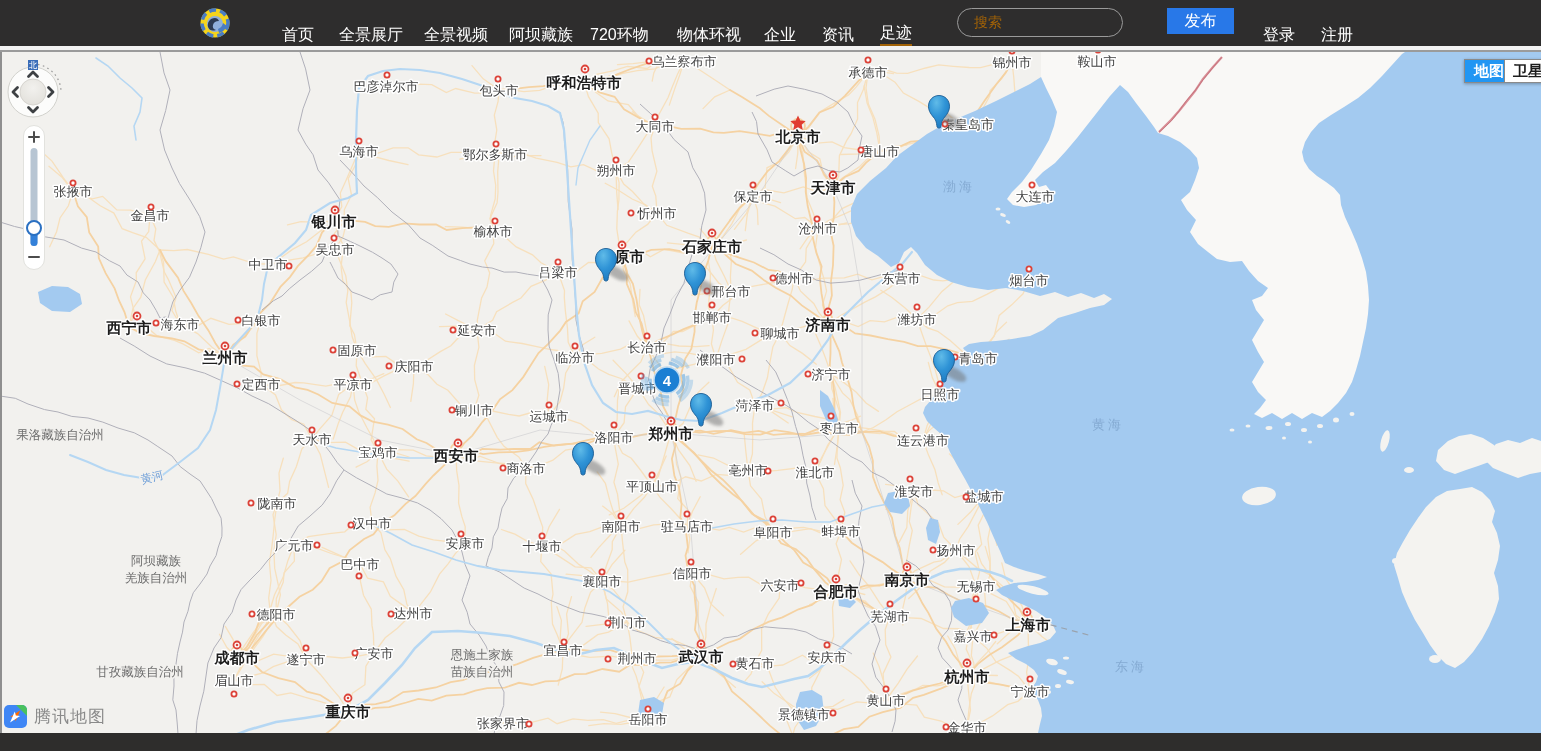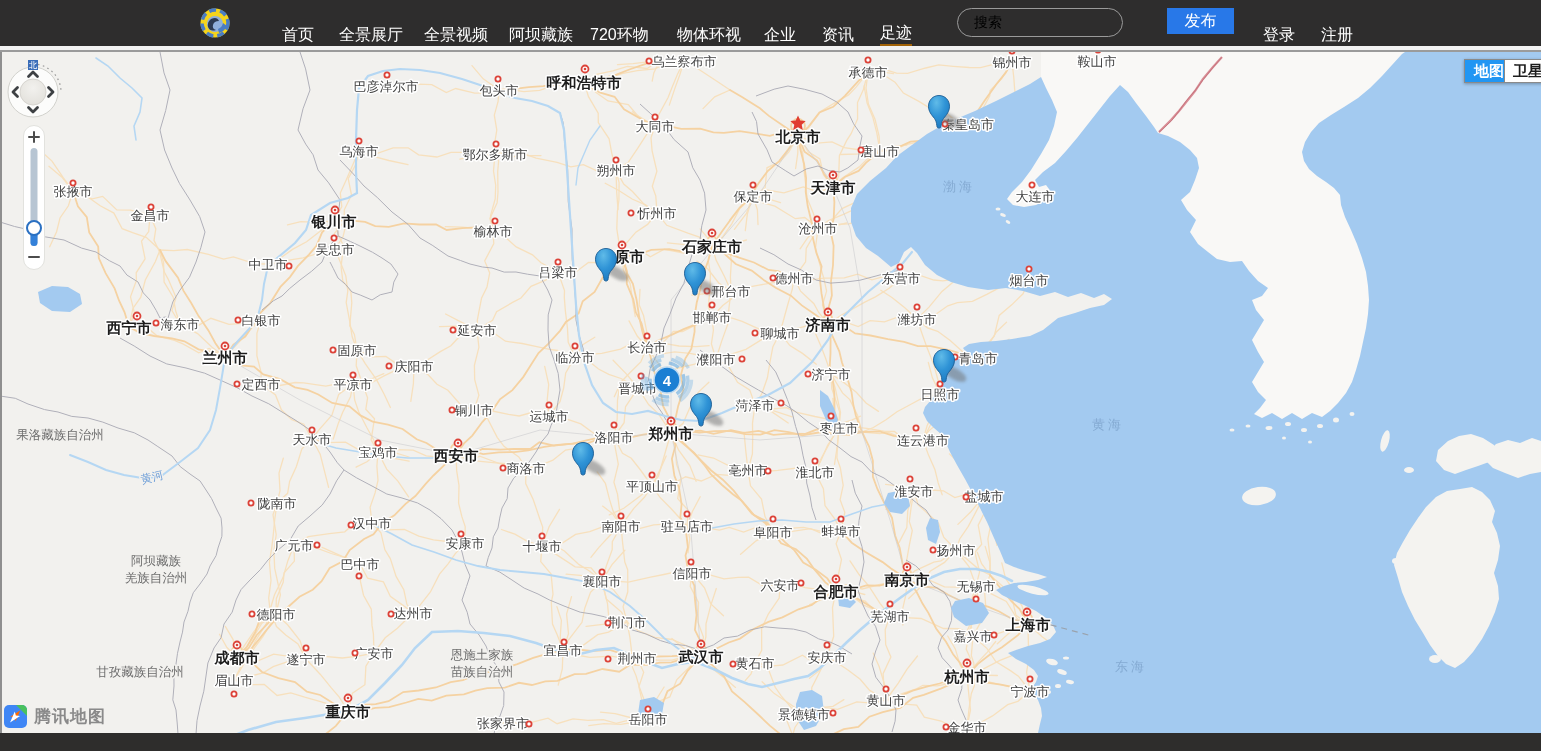--- a/index.html
+++ b/index.html
@@ -4,26 +4,26 @@
 *{margin:0;padding:0;box-sizing:border-box}
 html,body{width:1541px;height:751px;overflow:hidden;font-family:"Liberation Sans",sans-serif;background:#f2f1ee}
 #bar{position:absolute;left:0;top:0;width:1541px;height:46px;background:#2e2d2d;z-index:30}
 #gap{position:absolute;left:0;top:46px;width:1541px;height:4px;background:#f2f2f2;z-index:30}
 #frame{position:absolute;left:0;top:50px;width:1541px;height:2px;background:#9b9b9b;z-index:30}
 #lborder{position:absolute;left:0;top:52px;width:2px;height:681px;background:#8f8f8f;z-index:29}
 #footer{position:absolute;left:0;top:733px;width:1541px;height:18px;background:#2e2d2c;z-index:30}
 .nav{position:absolute;top:0;height:46px;display:flex;align-items:flex-end;color:#fff;font-size:16px;z-index:31;white-space:nowrap}
 .nav span{display:block;text-align:center}
 #logo{position:absolute;left:199px;top:7px;width:32px;height:32px;z-index:31}
-#srch{position:absolute;left:957px;top:8px;width:166px;height:29px;border:1px solid #9a9a9a;border-radius:15px;background:transparent;z-index:31;color:#000000;font-size:14px;line-height:27px;padding-left:16px}
+#srch{position:absolute;left:957px;top:8px;width:166px;height:29px;border:1px solid #9a9a9a;border-radius:15px;background:transparent;z-index:31;color:#a16207;font-size:14px;line-height:27px;padding-left:16px}
 #fabu{position:absolute;left:1167px;top:8px;width:67px;height:26px;background:#2878e8;border-radius:0;color:#fff;font-size:16px;text-align:center;line-height:26px;z-index:31}
 #mtoggle{position:absolute;left:1464px;top:59px;height:24px;display:flex;z-index:25;font-size:15px;font-weight:700;box-shadow:0 1px 3px rgba(0,0,0,.3)}
 #mtoggle div{width:40px;text-align:right;line-height:22px;border:1px solid #8a8a8a}
 #attr{position:absolute;left:4px;top:703px;height:26px;display:flex;align-items:center;z-index:25}
-#attr .t1{color:#8a8a8a;font-size:17px;font-weight:700;letter-spacing:1px;margin-left:7px}
+#attr .t1{color:#8a8a8a;font-size:17px;font-weight:400;letter-spacing:1px;margin-left:7px}
 #attr .t2{color:#3c3c3c;font-size:13px;margin-left:9px}
 .ctl{position:absolute;z-index:24}
 </style></head>
 <body>
 <div id="bar"></div>
 <div id="gap"></div>
 <div id="frame"></div>
 <div id="lborder"></div>
 <svg id="logo" viewBox="0 0 32 32">
     <circle cx="16" cy="16" r="14.5" fill="#f4d41c"></circle>

